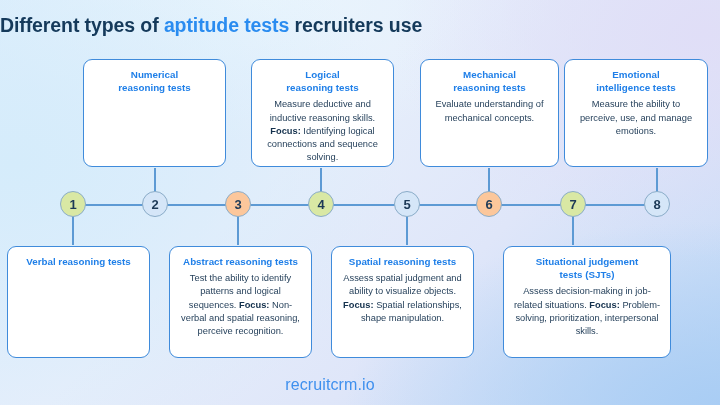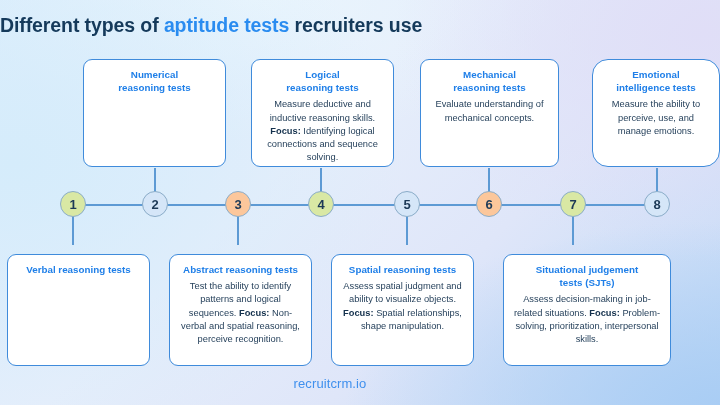--- a/index.html
+++ b/index.html
@@ -93,30 +93,30 @@
     color: #1f7fe8;
     font-weight: bold;
     font-size: 9.8px;
     line-height: 1.35;
     margin-bottom: 4px;
   }
   .card .body { }
   .card .focus { font-weight: bold; color: #14314d; }
 
   .card.top    { top: 59px; height: 108px; }
-  .card.bottom { top: 246px; height: 112px; margin-top: 8px; }
+  .card.bottom { top: 246px; height: 112px; }
 
   
   .footer {
     position: absolute;
     top: 376px;
     left: 0;
     width: 660px;
     text-align: center;
-    font-size: 13px;
+    font-size: 16px;
     color: #3f90ee;
     letter-spacing: 0.1px;
   }
 </style>
 </head>
 <body>
 
 <div class="infographic">
 
   <div class="title">
@@ -164,21 +164,21 @@
         <div class="heading">Numerical<br>reasoning tests</div>
       </div>
       <div class="card top" style="left: 251px; width: 143px;">
         <div class="heading">Logical<br>reasoning tests</div>
         <div class="body"><span>Measure deductive and inductive reasoning skills. </span><span class="focus">Focus:</span><span> Identifying logical connections and sequence solving.</span></div>
       </div>
       <div class="card top" style="left: 420px; width: 139px;">
         <div class="heading">Mechanical<br>reasoning tests</div>
         <div class="body"><span>Evaluate understanding of mechanical concepts. </span></div>
       </div>
-      <div class="card top" style="left: 592px; width: 128px; border-radius: 16px;">
+      <div class="card top" style="left: 564px; width: 144px;">
         <div class="heading">Emotional<br>intelligence tests</div>
         <div class="body"><span>Measure the ability to perceive, use, and manage emotions. </span></div>
       </div>
     </div>
   <div id="bottom-cards-layer">
       <div class="card bottom" style="left: 7px; width: 143px;">
         <div class="heading">Verbal reasoning tests</div>
       </div>
       <div class="card bottom" style="left: 169px; width: 143px;">
         <div class="heading">Abstract reasoning tests</div>

